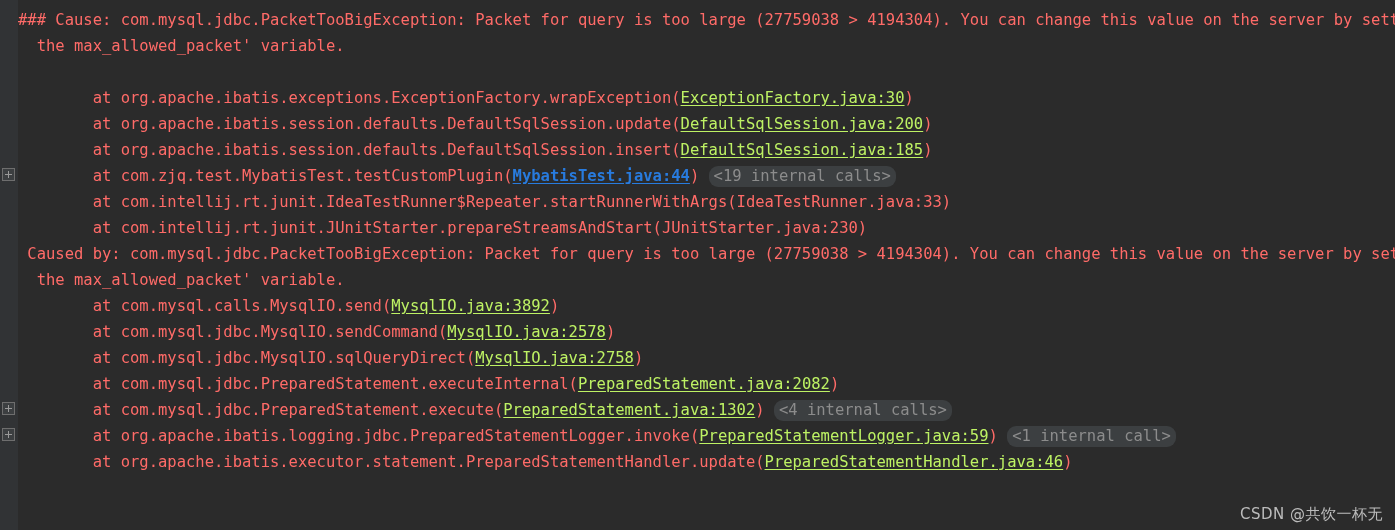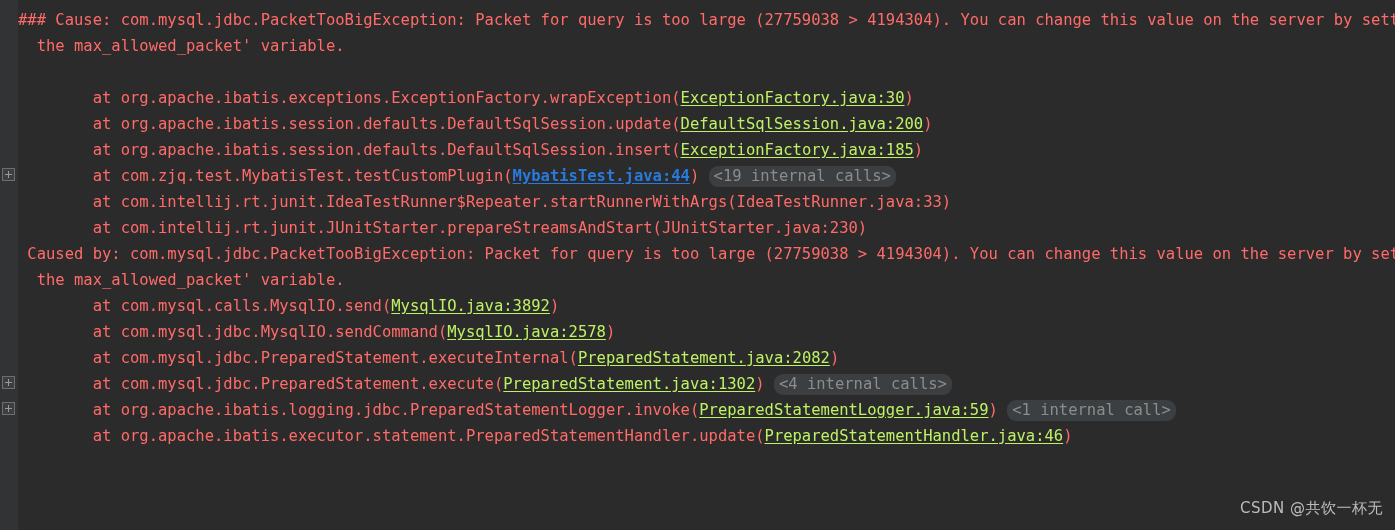--- a/index.html
+++ b/index.html
@@ -107,47 +107,48 @@
     left: 5px;
     top: 2px;
     width: 1px;
     height: 7px;
     background: #9a9a9a;
   }
 
   .watermark {
     position: absolute;
     right: 12px;
-    bottom: 12px;
+    bottom: 6px;
     color: #c8c8c8;
     font-family: "DejaVu Sans", "Liberation Sans", sans-serif;
     font-size: 15px;
     letter-spacing: 0.5px;
     opacity: 0.92;
     white-space: pre;
   }
 </style>
 </head>
 <body>
 
 <div id="console">
   <div class="gutter"></div>
   <div class="lines" id="lines">
       <div class="line"><span class="txt">### Cause: com.mysql.jdbc.PacketTooBigException: Packet for query is too large (27759038 &gt; 4194304). You can change this value on the server by setting</span></div>
       <div class="line"><span class="txt">  the max_allowed_packet' variable.</span></div>
       <div class="line"><span class="txt"> </span></div>
       <div class="line"><span class="txt">	at org.apache.ibatis.exceptions.ExceptionFactory.wrapException(</span><span class="link-gray">ExceptionFactory.java:30</span><span class="txt">)</span></div>
       <div class="line"><span class="txt">	at org.apache.ibatis.session.defaults.DefaultSqlSession.update(</span><span class="link-gray">DefaultSqlSession.java:200</span><span class="txt">)</span></div>
-      <div class="line"><span class="txt">	at org.apache.ibatis.session.defaults.DefaultSqlSession.insert(</span><span class="link-gray">ExceptionFactory.java:185</span><span class="txt">)</span></div>
+      <div class="line"><span class="txt">	at org.apache.ibatis.session.defaults.DefaultSqlSession.insert(</span><span class="link-gray">DefaultSqlSession.java:185</span><span class="txt">)</span></div>
       <div class="line"><span class="expander"></span><span class="txt">	at com.zjq.test.MybatisTest.testCustomPlugin(</span><span class="link-blue">MybatisTest.java:44</span><span class="txt">) </span><span class="badge">&lt;19 internal calls&gt;</span></div>
       <div class="line"><span class="txt">	at com.intellij.rt.junit.IdeaTestRunner$Repeater.startRunnerWithArgs(IdeaTestRunner.java:33)</span></div>
       <div class="line"><span class="txt">	at com.intellij.rt.junit.JUnitStarter.prepareStreamsAndStart(JUnitStarter.java:230)</span></div>
       <div class="line"><span class="txt"> Caused by: com.mysql.jdbc.PacketTooBigException: Packet for query is too large (27759038 &gt; 4194304). You can change this value on the server by setting</span></div>
       <div class="line"><span class="txt">  the max_allowed_packet' variable.</span></div>
       <div class="line"><span class="txt">	at com.mysql.calls.MysqlIO.send(</span><span class="link-gray">MysqlIO.java:3892</span><span class="txt">)</span></div>
       <div class="line"><span class="txt">	at com.mysql.jdbc.MysqlIO.sendCommand(</span><span class="link-gray">MysqlIO.java:2578</span><span class="txt">)</span></div>
+      <div class="line"><span class="txt">	at com.mysql.jdbc.MysqlIO.sqlQueryDirect(</span><span class="link-gray">MysqlIO.java:2758</span><span class="txt">)</span></div>
       <div class="line"><span class="txt">	at com.mysql.jdbc.PreparedStatement.executeInternal(</span><span class="link-gray">PreparedStatement.java:2082</span><span class="txt">)</span></div>
       <div class="line"><span class="expander"></span><span class="txt">	at com.mysql.jdbc.PreparedStatement.execute(</span><span class="link-gray">PreparedStatement.java:1302</span><span class="txt">) </span><span class="badge">&lt;4 internal calls&gt;</span></div>
       <div class="line"><span class="expander"></span><span class="txt">	at org.apache.ibatis.logging.jdbc.PreparedStatementLogger.invoke(</span><span class="link-gray">PreparedStatementLogger.java:59</span><span class="txt">) </span><span class="badge">&lt;1 internal call&gt;</span></div>
       <div class="line"><span class="txt">	at org.apache.ibatis.executor.statement.PreparedStatementHandler.update(</span><span class="link-gray">PreparedStatementHandler.java:46</span><span class="txt">)</span></div>
     </div>
   <div class="watermark">CSDN @共饮一杯无</div>
 </div>
 
 </body></html>

